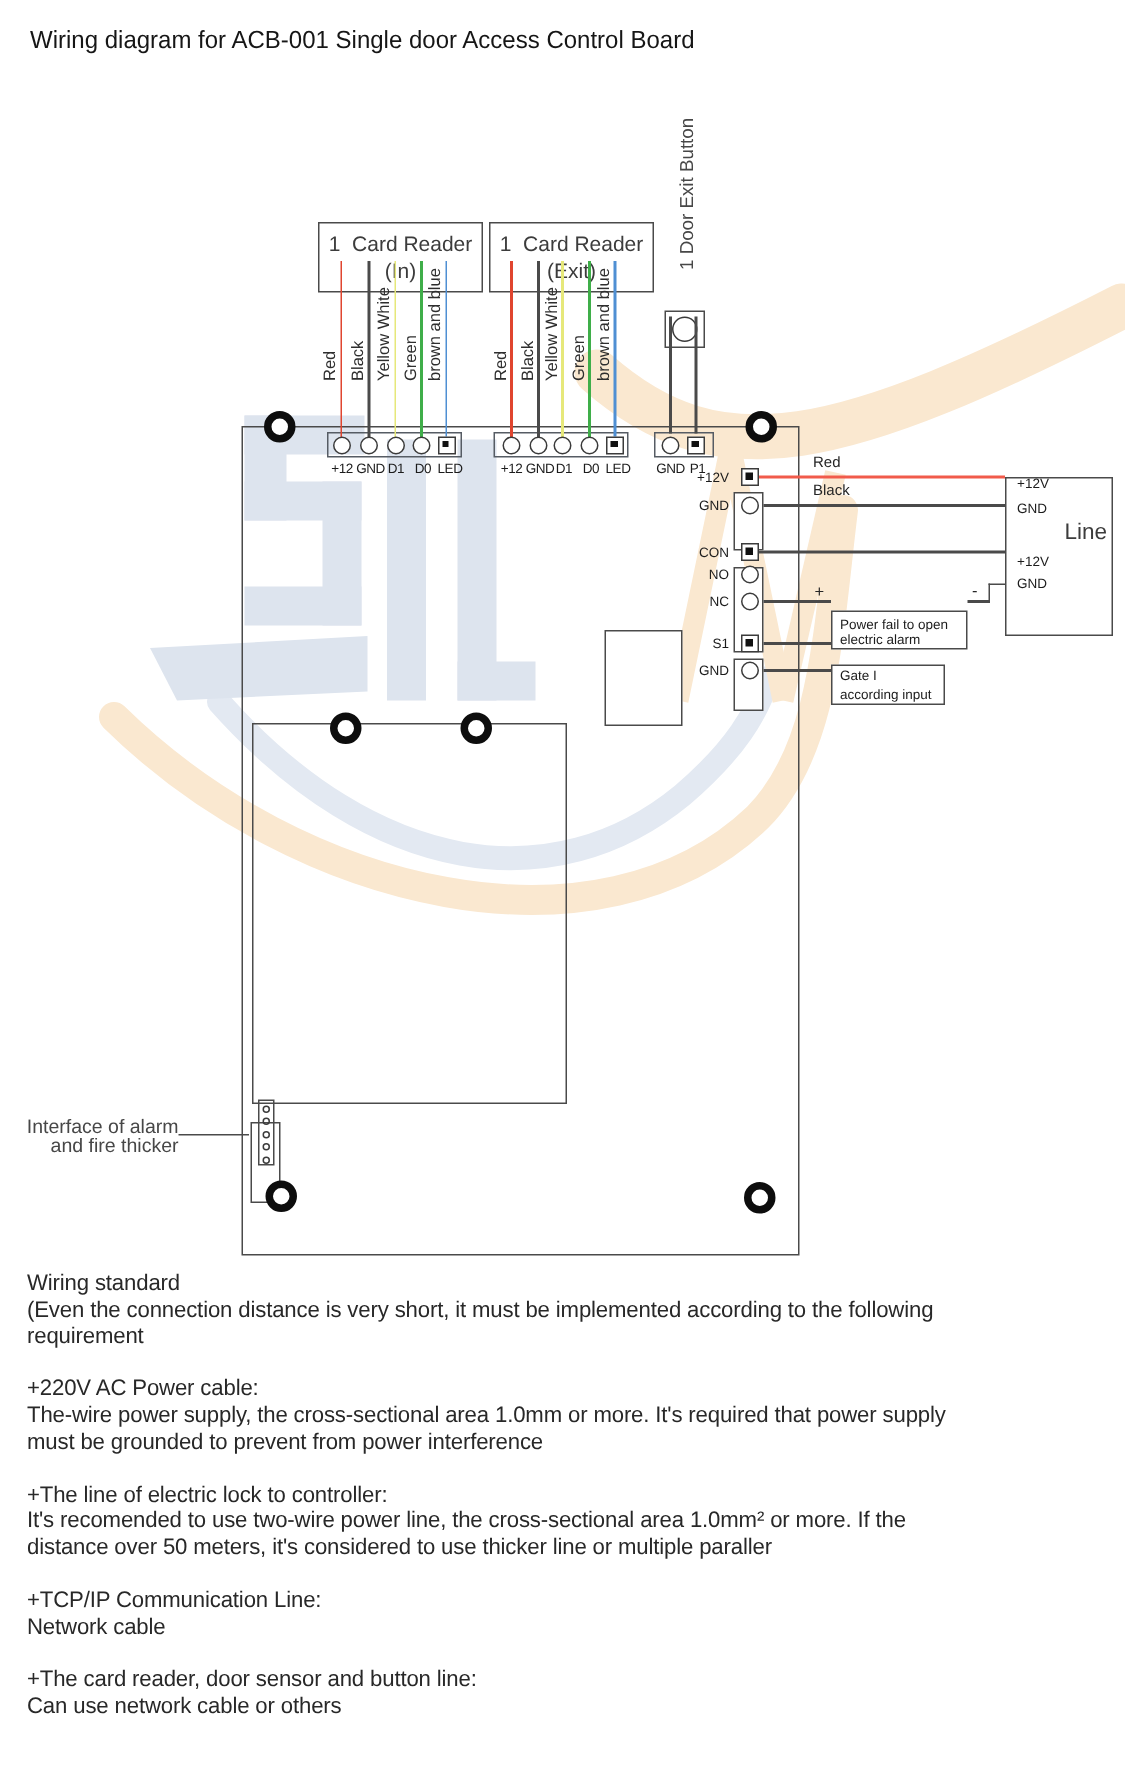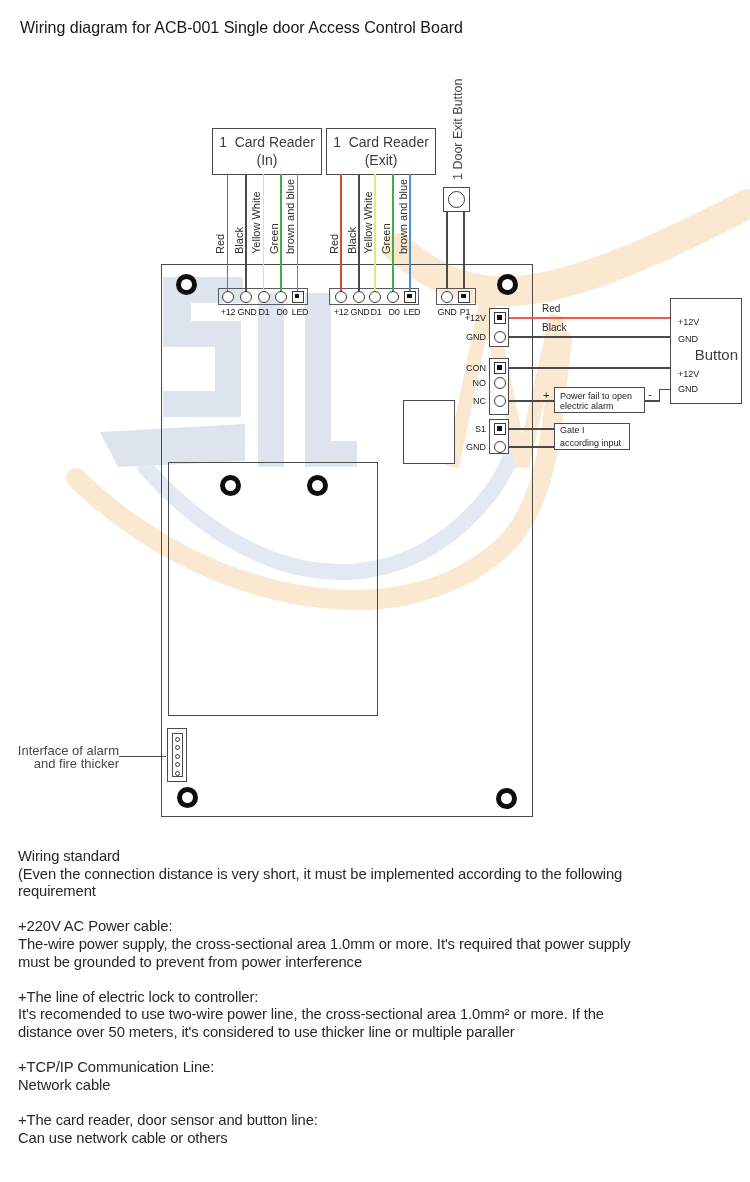--- a/index.html
+++ b/index.html
@@ -1,20 +1,20 @@
 <!DOCTYPE html>
 <html><head>
 <meta charset="utf-8">
 <style>
   html,body{margin:0;padding:0;background:#fff;}
   #root{position:relative;width:750px;height:1182px;background:#fff;overflow:hidden;
         font-family:"Liberation Sans",sans-serif;color:#2e2e2e;}
   .abs{position:absolute;}
   .wm{position:absolute;left:0;top:0;z-index:0;}
-  .box{position:absolute;border:1.6px solid #4a4a4a;background:#fff;box-sizing:border-box;z-index:2;}
+  .box{position:absolute;border:1.6px solid #4a4a4a;background:#fff;box-sizing:border-box;z-index:2;margin-top:20px;}
   .outline{background:transparent;}
   .z4{z-index:4;}
   .strip{position:absolute;border:1.6px solid #565c64;background:transparent;box-sizing:border-box;z-index:2;height:17px;top:288px;}
   .wire-v{position:absolute;width:1.6px;z-index:3;background:#4a4a4a;}
   .wire-h{position:absolute;height:1.6px;z-index:3;background:#4a4a4a;}
   .pin-c{position:absolute;width:12px;height:12px;border:1.7px solid #3b3b3b;border-radius:50%;background:#fff;box-sizing:border-box;z-index:5;}
   .pin-s{position:absolute;width:12px;height:12px;border:1.7px solid #3b3b3b;background:#fff;box-sizing:border-box;z-index:5;}
   .pin-s::after{content:"";position:absolute;left:2px;top:2px;width:4.5px;height:4.5px;background:#111;}
   .hole{position:absolute;width:21px;height:21px;border:5.6px solid #0d0d0d;border-radius:50%;background:#fff;box-sizing:border-box;z-index:5;}
   .txt{position:absolute;z-index:6;white-space:nowrap;}
@@ -181,21 +181,21 @@
     <div class="boxtext" style="left:5px;top:13px;">electric alarm</div>
   </div>
   <div class="box z4" style="left:554px;top:423px;width:76px;height:27px;">
     <div class="boxtext" style="left:5px;top:1px;">Gate I</div>
     <div class="boxtext" style="left:5px;top:14px;">according input</div>
   </div>
 
   <div class="box z4" style="left:670px;top:298px;width:72px;height:106px;"></div>
   <div class="plabel" style="top:317px;">+12V</div>
   <div class="plabel" style="top:333.5px;">GND</div>
-  <div class="txt" style="left:668px;top:346px;width:70px;text-align:right;font-size:15px;color:#3c3c3c;">Button</div>
+  <div class="txt" style="left:668px;top:346px;width:70px;text-align:right;font-size:15px;color:#3c3c3c;">Line</div>
   <div class="plabel" style="top:368.5px;">+12V</div>
   <div class="plabel" style="top:384px;">GND</div>
 
   <div class="box z4" style="left:166.5px;top:728px;width:20px;height:54px;border-width:1.3px;"></div>
   <div class="abs" style="left:171.5px;top:733px;width:11px;height:44px;border:1.2px solid #4a4a4a;box-sizing:border-box;z-index:5;"></div>
   <div class="abs" style="left:174.5px;top:736.5px;width:5px;height:5px;border:1.1px solid #3b3b3b;border-radius:50%;box-sizing:border-box;z-index:5;"></div>
   <div class="abs" style="left:174.5px;top:745px;width:5px;height:5px;border:1.1px solid #3b3b3b;border-radius:50%;box-sizing:border-box;z-index:5;"></div>
   <div class="abs" style="left:174.5px;top:753.5px;width:5px;height:5px;border:1.1px solid #3b3b3b;border-radius:50%;box-sizing:border-box;z-index:5;"></div>
   <div class="abs" style="left:174.5px;top:762px;width:5px;height:5px;border:1.1px solid #3b3b3b;border-radius:50%;box-sizing:border-box;z-index:5;"></div>
   <div class="abs" style="left:174.5px;top:770.5px;width:5px;height:5px;border:1.1px solid #3b3b3b;border-radius:50%;box-sizing:border-box;z-index:5;"></div>

